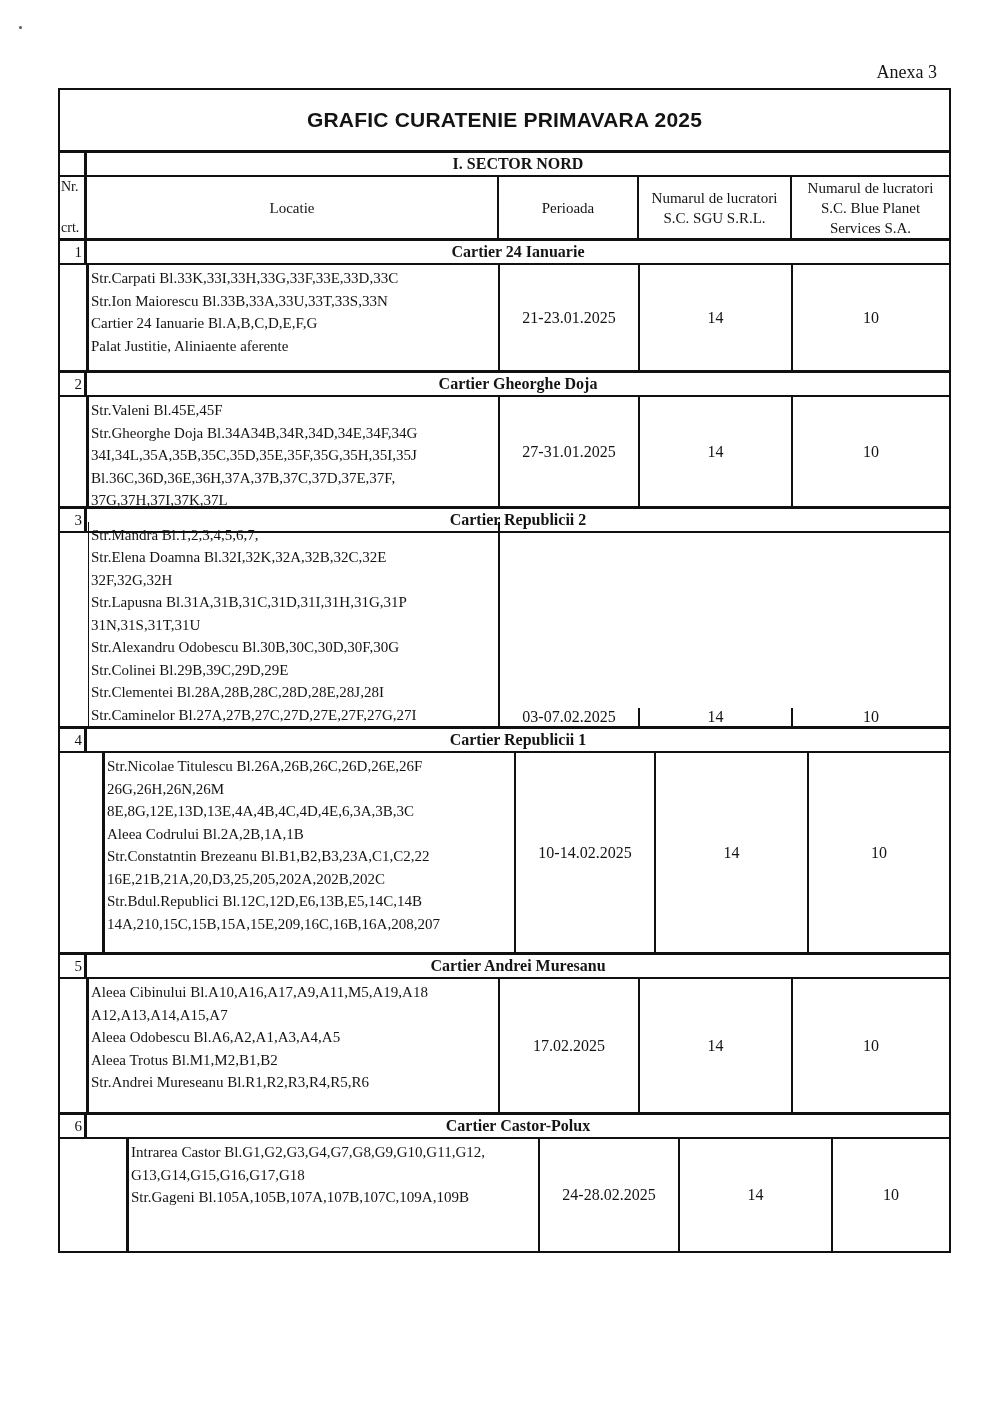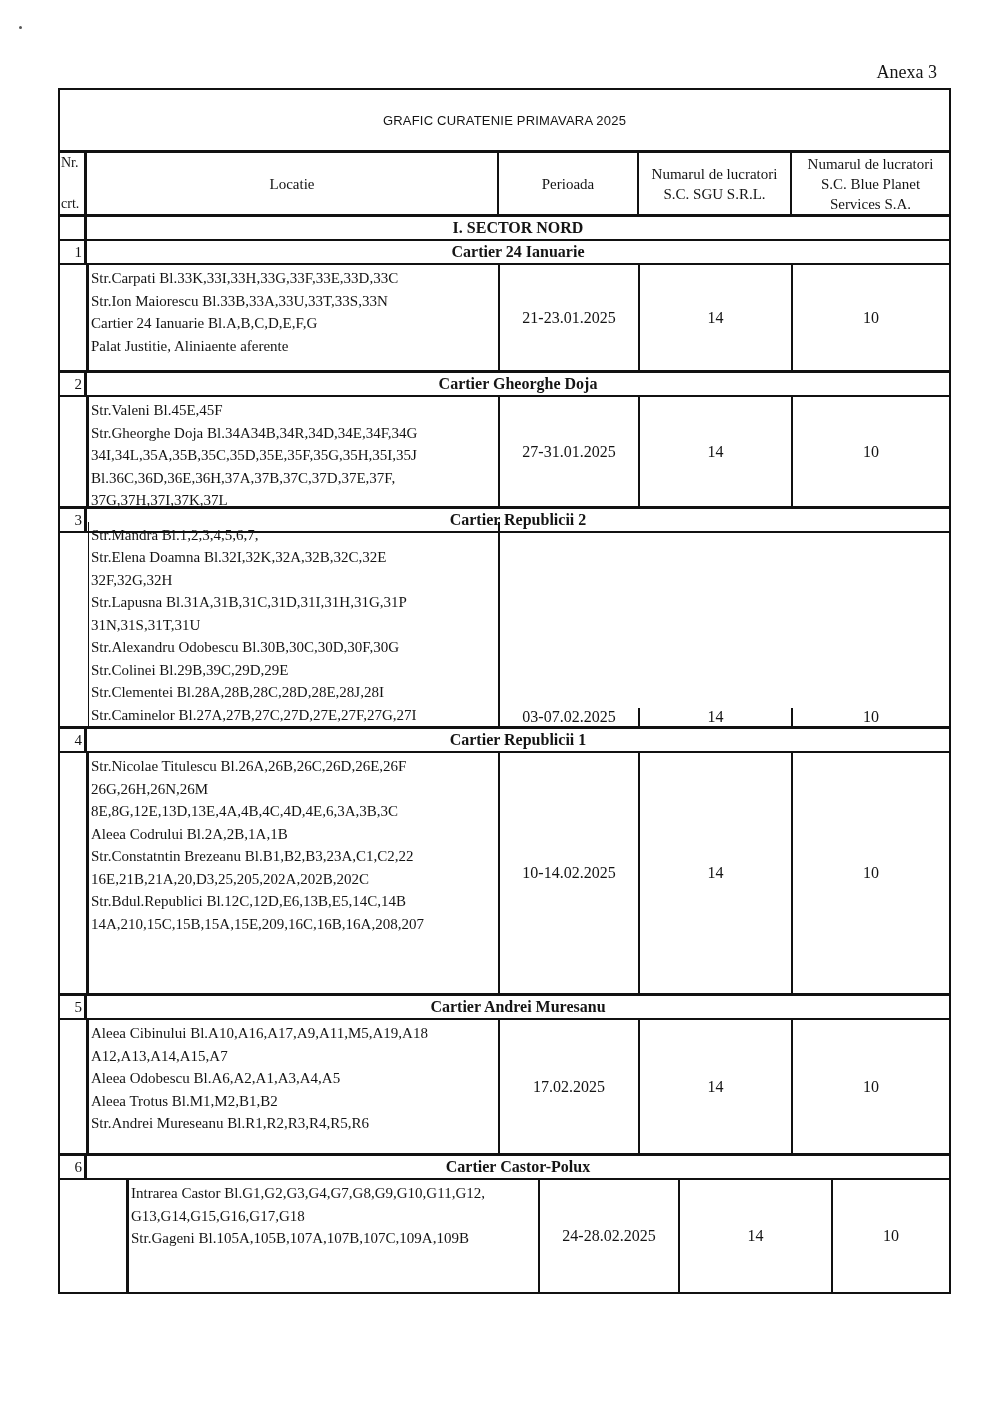--- a/index.html
+++ b/index.html
@@ -13,21 +13,21 @@
       font-weight: normal; font-size: 18px;
     }
     .doc-table {
       position: absolute; left: 58px; top: 88px; width: 893px;
       border: 2px solid #111; box-sizing: border-box;
     }
     .title {
       height: 60px; border-bottom: 3px solid #111;
       display: flex; align-items: center; justify-content: center;
       font-family: "Liberation Sans", "DejaVu Sans", sans-serif;
-      font-weight: normal; font-size: 13px; letter-spacing: 0.2px;
+      font-weight: bold; font-size: 21px; letter-spacing: 0.2px;
     }
     .row { display: flex; box-sizing: border-box; }
     .c-nr { width: 27px; flex: none; border-right: 3px solid #111; box-sizing: border-box; }
     .c-loc { width: 412px; flex: none; border-right: 2px solid #111; box-sizing: border-box; }
     .c-per { width: 140px; flex: none; border-right: 2px solid #111; box-sizing: border-box; }
     .c-sgu { width: 153px; flex: none; border-right: 2px solid #111; box-sizing: border-box; }
     .c-bp { flex: 1; box-sizing: border-box; }
 
     .head-row { height: 64px; border-bottom: 3px solid #111; font-size: 15px; }
     .head-row .c-nr { display: flex; flex-direction: column; justify-content: space-between; padding: 2px 0 2px 1px; font-size: 14px; }
@@ -48,38 +48,38 @@
   </style>
 </head>
 <body>
 
 <div class="speck"></div>
 <div class="annex">Anexa 3</div>
 
 <div class="doc-table">
   <div class="title">GRAFIC CURATENIE PRIMAVARA 2025</div>
 
+  <div class="row span-row">
+    <div class="c-nr"></div>
+    <div class="span-cell">I. SECTOR NORD</div>
+  </div>
+
   <div class="row head-row">
     <div class="c-nr">
       <span>Nr.</span>
       <span>crt.</span>
     </div>
     <div class="c-loc cell">Locatie</div>
     <div class="c-per cell">Perioada</div>
     <div class="c-sgu cell" style="padding:0 6px;">
       <span>Numarul de lucratori S.C. SGU S.R.L.</span>
     </div>
     <div class="c-bp cell" style="padding:0 4px;">
       <span>Numarul de lucratori S.C. Blue Planet Services S.A.</span>
     </div>
-  </div>
-
-  <div class="row span-row">
-    <div class="c-nr"></div>
-    <div class="span-cell">I. SECTOR NORD</div>
   </div>
 
   <div id="entries">
       <div class="row span-row">
         <div class="c-nr">1</div>
         <div class="span-cell">Cartier 24 Ianuarie</div>
       </div>
       <div class="row data-row" style="height: 108px;">
         <div class="c-nr" style="border-right: 2px solid rgb(17, 17, 17); width: 28px;"></div>
         <div class="c-loc">
@@ -127,21 +127,21 @@
           <div class="loc-line">Str.Caminelor Bl.27A,27B,27C,27D,27E,27F,27G,27I</div>
         </div>
         <div class="c-per num-cell">03-07.02.2025</div>
         <div class="c-sgu num-cell">14</div>
         <div class="c-bp num-cell">10</div>
       </div>
       <div class="row span-row">
         <div class="c-nr">4</div>
         <div class="span-cell">Cartier Republicii 1</div>
       </div>
-      <div class="row data-row" style="height: 243px;">
+      <div class="row data-row" style="height: 202px; padding-left: 16px;">
         <div class="c-nr" style="border-right: 2px solid rgb(17, 17, 17); width: 28px;"></div>
         <div class="c-loc">
           <div class="loc-line">Str.Nicolae Titulescu Bl.26A,26B,26C,26D,26E,26F</div>
           <div class="loc-line">26G,26H,26N,26M</div>
           <div class="loc-line">8E,8G,12E,13D,13E,4A,4B,4C,4D,4E,6,3A,3B,3C</div>
           <div class="loc-line">Aleea Codrului Bl.2A,2B,1A,1B</div>
           <div class="loc-line">Str.Constatntin Brezeanu Bl.B1,B2,B3,23A,C1,C2,22</div>
           <div class="loc-line">16E,21B,21A,20,D3,25,205,202A,202B,202C</div>
           <div class="loc-line">Str.Bdul.Republici Bl.12C,12D,E6,13B,E5,14C,14B</div>
           <div class="loc-line">14A,210,15C,15B,15A,15E,209,16C,16B,16A,208,207</div>

